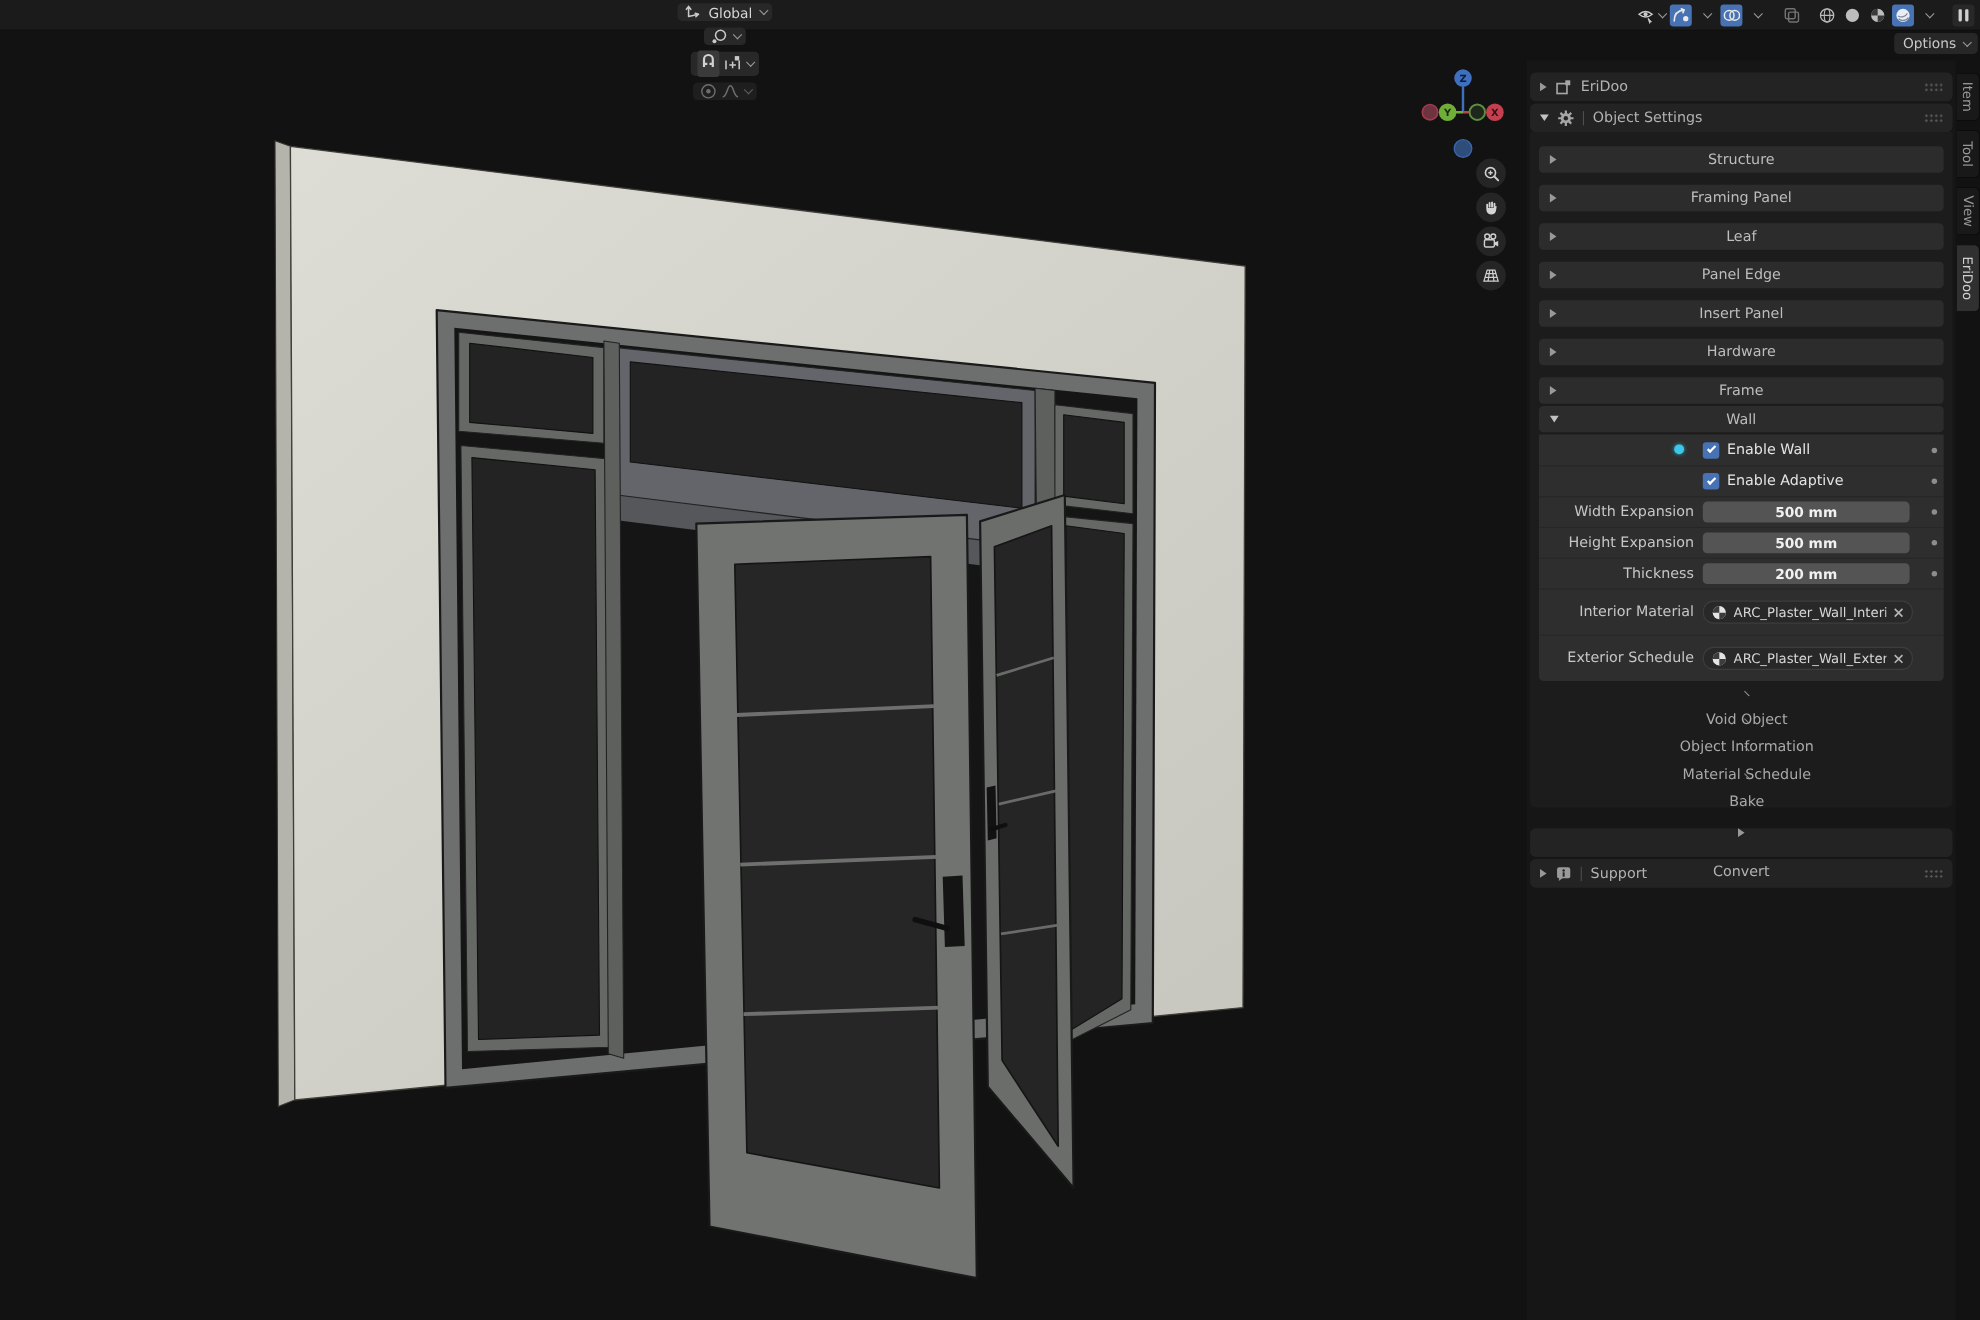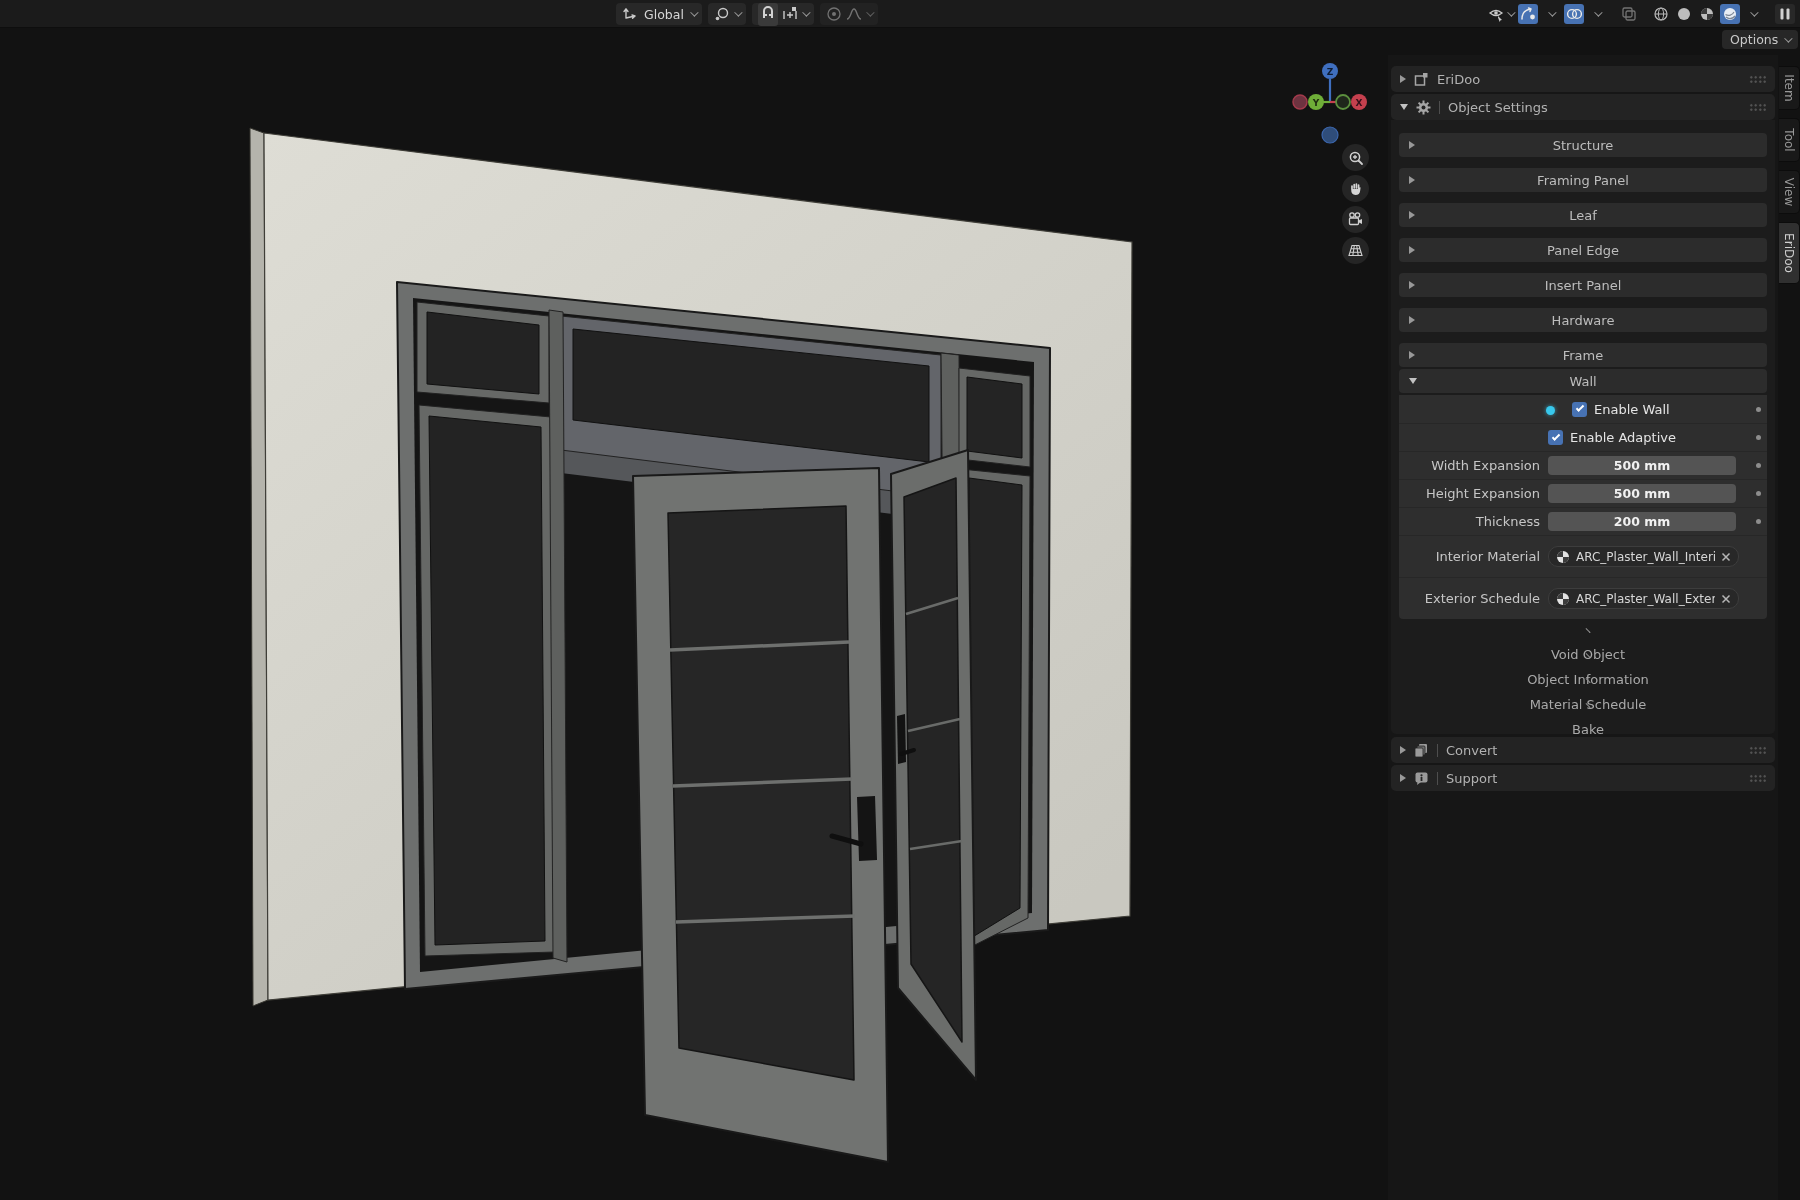--- a/index.html
+++ b/index.html
@@ -4,21 +4,21 @@
 <style>
   * { margin:0; padding:0; box-sizing:border-box; }
   html,body { background:#000; }
   .app {
     position:relative; width:1800px; height:1200px; overflow:hidden;
     background:#121212; font-family:"DejaVu Sans","Liberation Sans",sans-serif;
     color:#c8c8c8; font-size:13px;
   }
   
   .topbar { position:absolute; left:0; top:0; width:1800px; height:28px; background:#1b1b1b; border-bottom:1px solid #0e0e0e; z-index:30; }
-  .tb-center { position:absolute; left:616px; top:3px; height:22px; display:flex; gap:6px; align-items:center; }
+  .tb-center { position:absolute; left:616px; top:3px; height:22px; display:flex; gap:6px; align-items:center;flex-direction:column; }
   .tb-group { display:flex; align-items:center; gap:4px; background:#282828; border-radius:4px; height:22px; padding:0 6px; }
   .tb-group.dim { opacity:.55; }
   .tb-label { color:#d6d6d6; font-size:12.5px; padding:0 2px; }
   .icon16 { width:16px; height:16px; display:inline-block; }
   .chev { width:6px; height:6px; border-right:1.5px solid #9a9a9a; border-bottom:1.5px solid #9a9a9a; transform:rotate(45deg) translateY(-2px); display:inline-block; }
   .pressed { background:#3a3a3a; border-radius:3px; }
   .tb-right { position:absolute; right:5px; top:3px; height:22px; display:flex; gap:3px; align-items:center; }
   .tbtn { height:20px; min-width:20px; display:flex; align-items:center; justify-content:center; gap:3px; border-radius:3px; padding:0 2px; }
   .tbtn.active { background:#4772b3; }
   .tbtn.grpbg { background:#282828; }
@@ -35,21 +35,21 @@
   .pipe { width:1px; height:13px; background:#4e4e4e; }
   .dots { width:17px; height:8px; margin-left:auto; background-image:radial-gradient(circle,#565656 1.1px,transparent 1.3px); background-size:4.5px 4.5px; background-position:0 0; }
   .tri-r { width:0; height:0; border-left:6px solid #999; border-top:4px solid transparent; border-bottom:4px solid transparent; }
   .tri-d { width:0; height:0; border-top:6px solid #c2c2c2; border-left:4px solid transparent; border-right:4px solid transparent; }
   .pbody { background:#1c1c1c; margin:0 3px; border-radius:0 0 5px 5px; padding:13px 8px 4px 8px; }
   .section { position:relative; height:24px; margin-bottom:11px; background:#2c2c2c; border-radius:4px; display:flex; align-items:center; justify-content:center; color:#bdbdbd; }
   .section .tri-r, .section .tri-d { position:absolute; left:10px; }
   .wallblock { margin:-9px 0 11px 0; }
   .wall-body { background:#2e2e2e; border-radius:0 0 4px 4px; margin-top:2px; }
   .row { display:flex; align-items:center; height:28px; padding:0 6px 0 4px; border-top:1px solid #272727; }
-  .row:first-child { border-top:none;margin-left:24px; }
+  .row:first-child { border-top:none; }
   .row.tall { height:42px; }
   .rlabel { width:145px; text-align:right; color:#c6c6c6; padding-right:8px; flex:none; }
   .cyan-dot { display:inline-block; width:9px; height:9px; border-radius:50%; background:#38c8ec; box-shadow:0 0 4px rgba(56,200,236,.7); margin-right:9px; vertical-align:middle; }
   .checkbox { width:15px; height:15px; background:#4772b3; border-radius:3px; display:flex; align-items:center; justify-content:center; flex:none; }
   .check { width:8px; height:4px; border-left:2px solid #fff; border-bottom:2px solid #fff; transform:rotate(-45deg) translate(1px,-1px); }
   .chklabel { color:#e4e4e4; margin-left:7px; }
   .field { width:188px; height:19px; background:#545454; border-radius:4px; display:flex; align-items:center; justify-content:center; color:#f1f1f1; font-size:12.5px;font-weight:bold; }
   .matfield { width:191px; height:21px; background:#282828; border:1px solid #3d3d3d; border-radius:10px; display:flex; align-items:center; padding:0 7px; gap:6px; color:#d6d6d6; font-size:12px; }
   .matname { flex:1; white-space:nowrap; overflow:hidden; }
   .deco-dot { width:5px; height:5px; border-radius:50%; background:#8d8d8d; margin-left:auto; flex:none; }
@@ -461,21 +461,21 @@
         <svg width="14" height="14" viewBox="0 0 14 14">
           <circle cx="7" cy="7" r="5.5" stroke="#8f8f8f" stroke-width="1.3" fill="none"></circle>
           <circle cx="5" cy="5.5" r="1.1" fill="#8f8f8f"></circle>
             <circle cx="9" cy="6.5" r="1.1" fill="#8f8f8f"></circle>
             <circle cx="6.5" cy="9.5" r="1.1" fill="#8f8f8f"></circle>
         </svg>
         <span>Bake</span>
       </div>
     </div>
 
-    <div class="phead" style="margin-top:3px;">
+    <div class="phead" style="margin-top:19px;flex-direction:column;">
       <span class="tri-r"></span>
       <svg width="15" height="15" viewBox="0 0 15 15">
         <rect x="5" y="1" width="8" height="9" rx="1" fill="#9a9a9a"></rect>
         <rect x="3" y="3" width="8" height="9" rx="1" fill="#6f6f6f" stroke="#232323" stroke-width="0.8"></rect>
         <rect x="1" y="5" width="8" height="9" rx="1" fill="#9a9a9a" stroke="#232323" stroke-width="0.8"></rect>
       </svg>
       <span class="pipe"></span>
       <span>Convert</span>
       <span class="dots"></span>
     </div>

